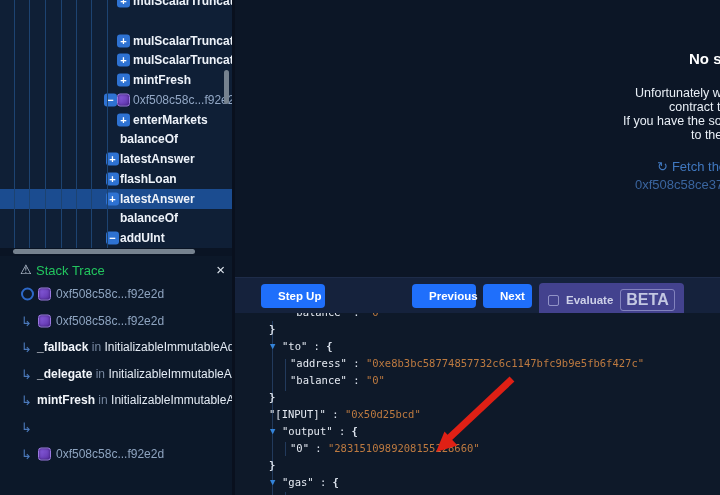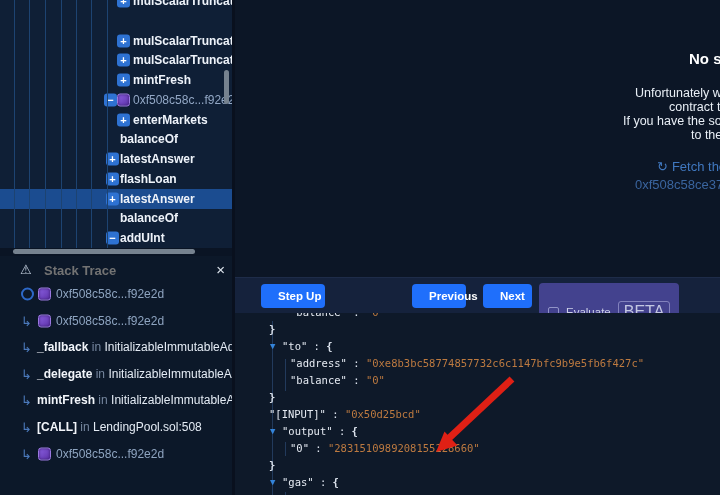--- a/index.html
+++ b/index.html
@@ -19,21 +19,21 @@
   .sq-icon{position:absolute;top:50%;transform:translateY(-50%);width:13px;height:13px;border-radius:3px;
     background:#2e72d2;color:#fff;font-size:11px;line-height:12px;font-weight:700;text-align:center;}
   .purple-icon{position:absolute;top:50%;transform:translateY(-50%);width:13px;height:13px;border-radius:3px;
     background:linear-gradient(135deg,#8a5fe0 0%,#5c32a8 100%);box-shadow:inset 0 0 3px #3a1a70;border:1px solid #9a78e0;box-sizing:border-box;}
   #tree-vscroll{position:absolute;right:3px;top:70px;width:5px;height:34px;border-radius:3px;background:#76828f;}
   #tree-hscroll{position:absolute;left:13px;top:249px;width:182px;height:5px;border-radius:3px;background:#76828f;}
   
   #stack-trace{position:absolute;left:0;top:256px;width:232px;height:239px;background:#0c1829;overflow:hidden;}
   #stack-header{position:absolute;left:0;top:4px;right:0;height:22px;}
   #stack-warning{position:absolute;left:20px;top:2px;font-size:13px;color:#c9d5e4;}
-  #stack-title{position:absolute;left:44px;top:3px;font-size:13px;font-weight:700;color:#737373;}
+  #stack-title{position:absolute;left:36px;top:3px;font-size:13px;font-weight:400;color:#22c55e;}
   #stack-close{position:absolute;right:7px;top:1px;font-size:15px;color:#dfe6ee;cursor:pointer;}
   .stk-row{position:absolute;left:0;right:0;height:20px;white-space:nowrap;}
   .stk-icon{position:absolute;left:21px;top:50%;transform:translateY(-50%);}
   .ring-icon{width:9px;height:9px;border:2px solid #2d68c8;border-radius:50%;}
   .ret-icon{color:#4b79bb;font-size:13px;line-height:13px;}
   .stk-purple{left:38px;}
   .stk-addr{position:absolute;left:56px;top:50%;transform:translateY(-50%);font-size:12px;color:#8ea4c0;}
   .stk-text{position:absolute;left:37px;top:50%;transform:translateY(-50%);font-size:12px;color:#e4ebf4;}
   .stk-fn{font-weight:700;color:#f2f5fa;}
   .stk-in{color:#76879f;}
@@ -45,21 +45,21 @@
   #ns-link{color:#4078c0;font-size:13px;cursor:pointer;}
   #ns-address{color:#3a659f;font-size:13px;cursor:pointer;}
   .refresh-icon{margin-right:4px;}
   
   #debug-toolbar{position:absolute;left:0;top:277px;right:0;height:36px;background:#15223c;border-top:1px solid #1e2c49;}
   .tb-btn{position:absolute;top:6px;height:24px;border:none;border-radius:4px;background:#1f6ffb;color:#fff;
     font-family:"Liberation Sans",sans-serif;font-size:11.5px;font-weight:600;display:flex;align-items:center;gap:6px;
     padding:0 11px;cursor:pointer;white-space:nowrap;}
   .tb-btn svg{display:block;}
   #evaluate-btn{position:absolute;top:5px;height:26px;border-radius:4px;background:rgba(98,88,196,0.60);
-    display:flex;align-items:center;gap:7px;padding:16px 9px;color:#cdd0e8;font-size:11.5px;font-weight:400;cursor:default;text-align:right;}
+    display:flex;align-items:center;gap:7px;padding:4px 9px;color:#cdd0e8;font-size:11.5px;font-weight:700;cursor:default;text-align:right;}
   #beta-badge{border:1px solid rgba(165,165,215,0.65);border-radius:3px;padding:1px 5px;font-size:16px;color:#c3c7e2;}
   .eval-icon{width:11px;height:11px;border:1.5px solid #a5a8d6;border-radius:2px;box-sizing:border-box;opacity:.8;}
   
   #json-view{position:absolute;left:0;top:313px;right:0;height:182px;background:#0e1929;overflow:hidden;
     font-family:"DejaVu Sans Mono",monospace;font-size:10.5px;}
   .json-row{position:absolute;left:0;right:0;height:16px;line-height:16px;white-space:nowrap;}
   .j-caret{position:absolute;color:#3484da;font-size:9px;}
   .j-key{color:#e6ebf3;}
   .j-colon{color:#dce3ed;}
   .j-val{color:#bd7a40;}
@@ -157,21 +157,20 @@
       <div class="stk-row" style="top: 107.8px;">
         <div class="stk-icon ret-icon">↳</div>
         <div class="stk-text"><span class="stk-fn">_delegate</span> <span class="stk-in">in</span> <span>InitializableImmutableAdminUp</span></div>
       </div>
       <div class="stk-row" style="top: 134.4px;">
         <div class="stk-icon ret-icon">↳</div>
         <div class="stk-text"><span class="stk-fn">mintFresh</span> <span class="stk-in">in</span> <span>InitializableImmutableAdminUp</span></div>
       </div>
       <div class="stk-row" style="top: 161px;">
         <div class="stk-icon ret-icon">↳</div>
-        <div class="stk-text"><span class="stk-fn">[CALL]</span> <span class="stk-in">in</span> <span>LendingPool.sol:508</span></div>
       </div>
       <div class="stk-row" style="top: 187.6px;">
         <div class="stk-icon ret-icon">↳</div>
         <div class="purple-icon stk-purple"></div>
         <div class="stk-addr">0xf508c58c...f92e2d</div>
       </div>
     </div>
 </div>
 
 <div id="right-col">
@@ -188,21 +187,21 @@
     <div class="ns-line" id="ns-address" style="left:400px;top:177px;">0xf508c58ce37ce</div>
   </div>
 
   <div id="debug-toolbar">
     <button class="tb-btn" style="left:26px;width:64px;">
       <svg width="12" height="13" viewBox="0 0 14 15">
           <path d="M11 13 C5 13 5 10 5 4 M2 7 L5 3.5 L8 7" stroke="#fff" stroke-width="1.7" fill="none" stroke-linecap="round" stroke-linejoin="round"></path>
         </svg>
       <span>Step Up</span>
     </button>
-    <button class="tb-btn" style="left:177px;width:54px;">
+    <button class="tb-btn" style="left:177px;width:64px;">
       <svg width="11" height="13" viewBox="0 0 14 15">
           <path d="M7 13 V3 M3 7 L7 2.7 L11 7" stroke="#fff" stroke-width="1.7" fill="none" stroke-linecap="round" stroke-linejoin="round"></path>
         </svg>
       <span>Previous</span>
     </button>
     <button class="tb-btn" style="left:248px;width:49px;">
       <svg width="11" height="13" viewBox="0 0 14 15">
           <path d="M7 2 V12 M3 8 L7 12.3 L11 8" stroke="#fff" stroke-width="1.7" fill="none" stroke-linecap="round" stroke-linejoin="round"></path>
         </svg>
       <span>Next</span>

